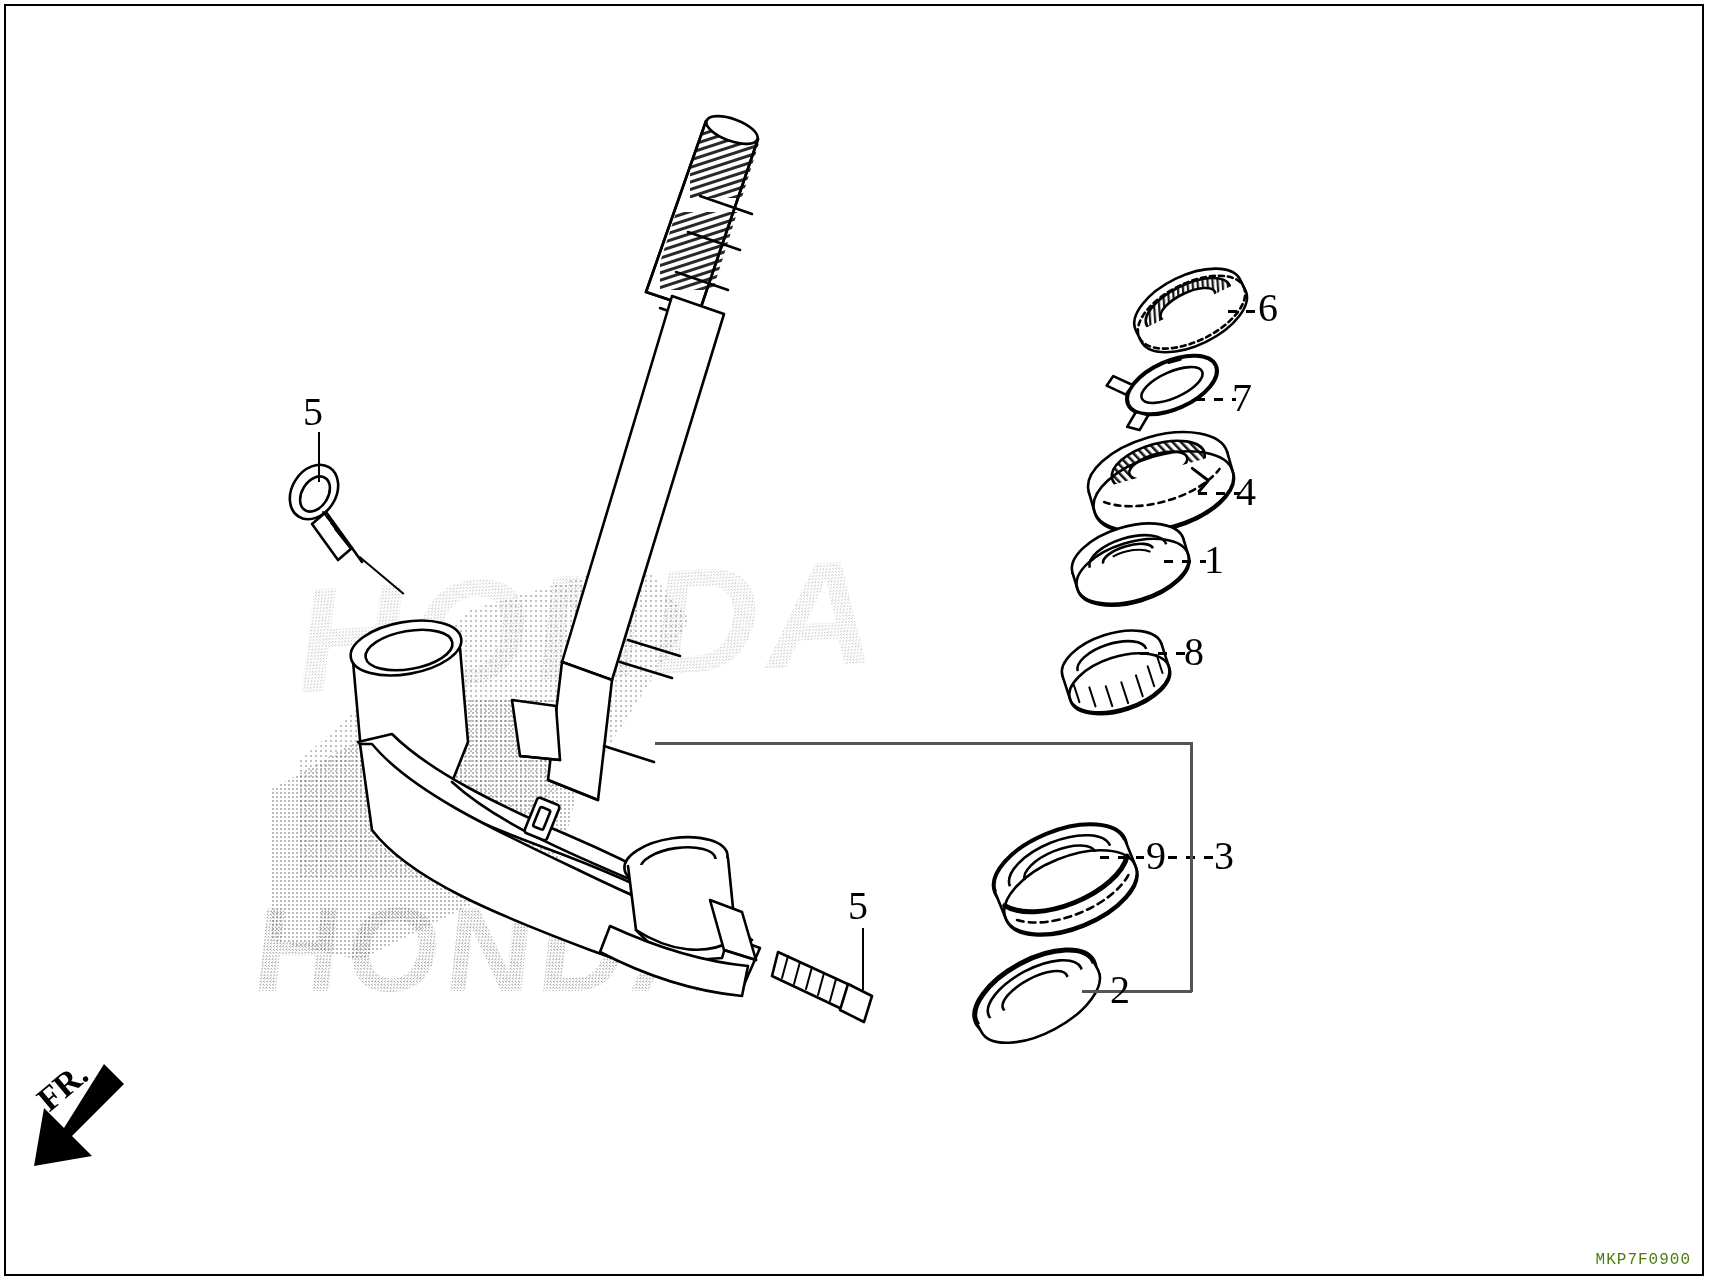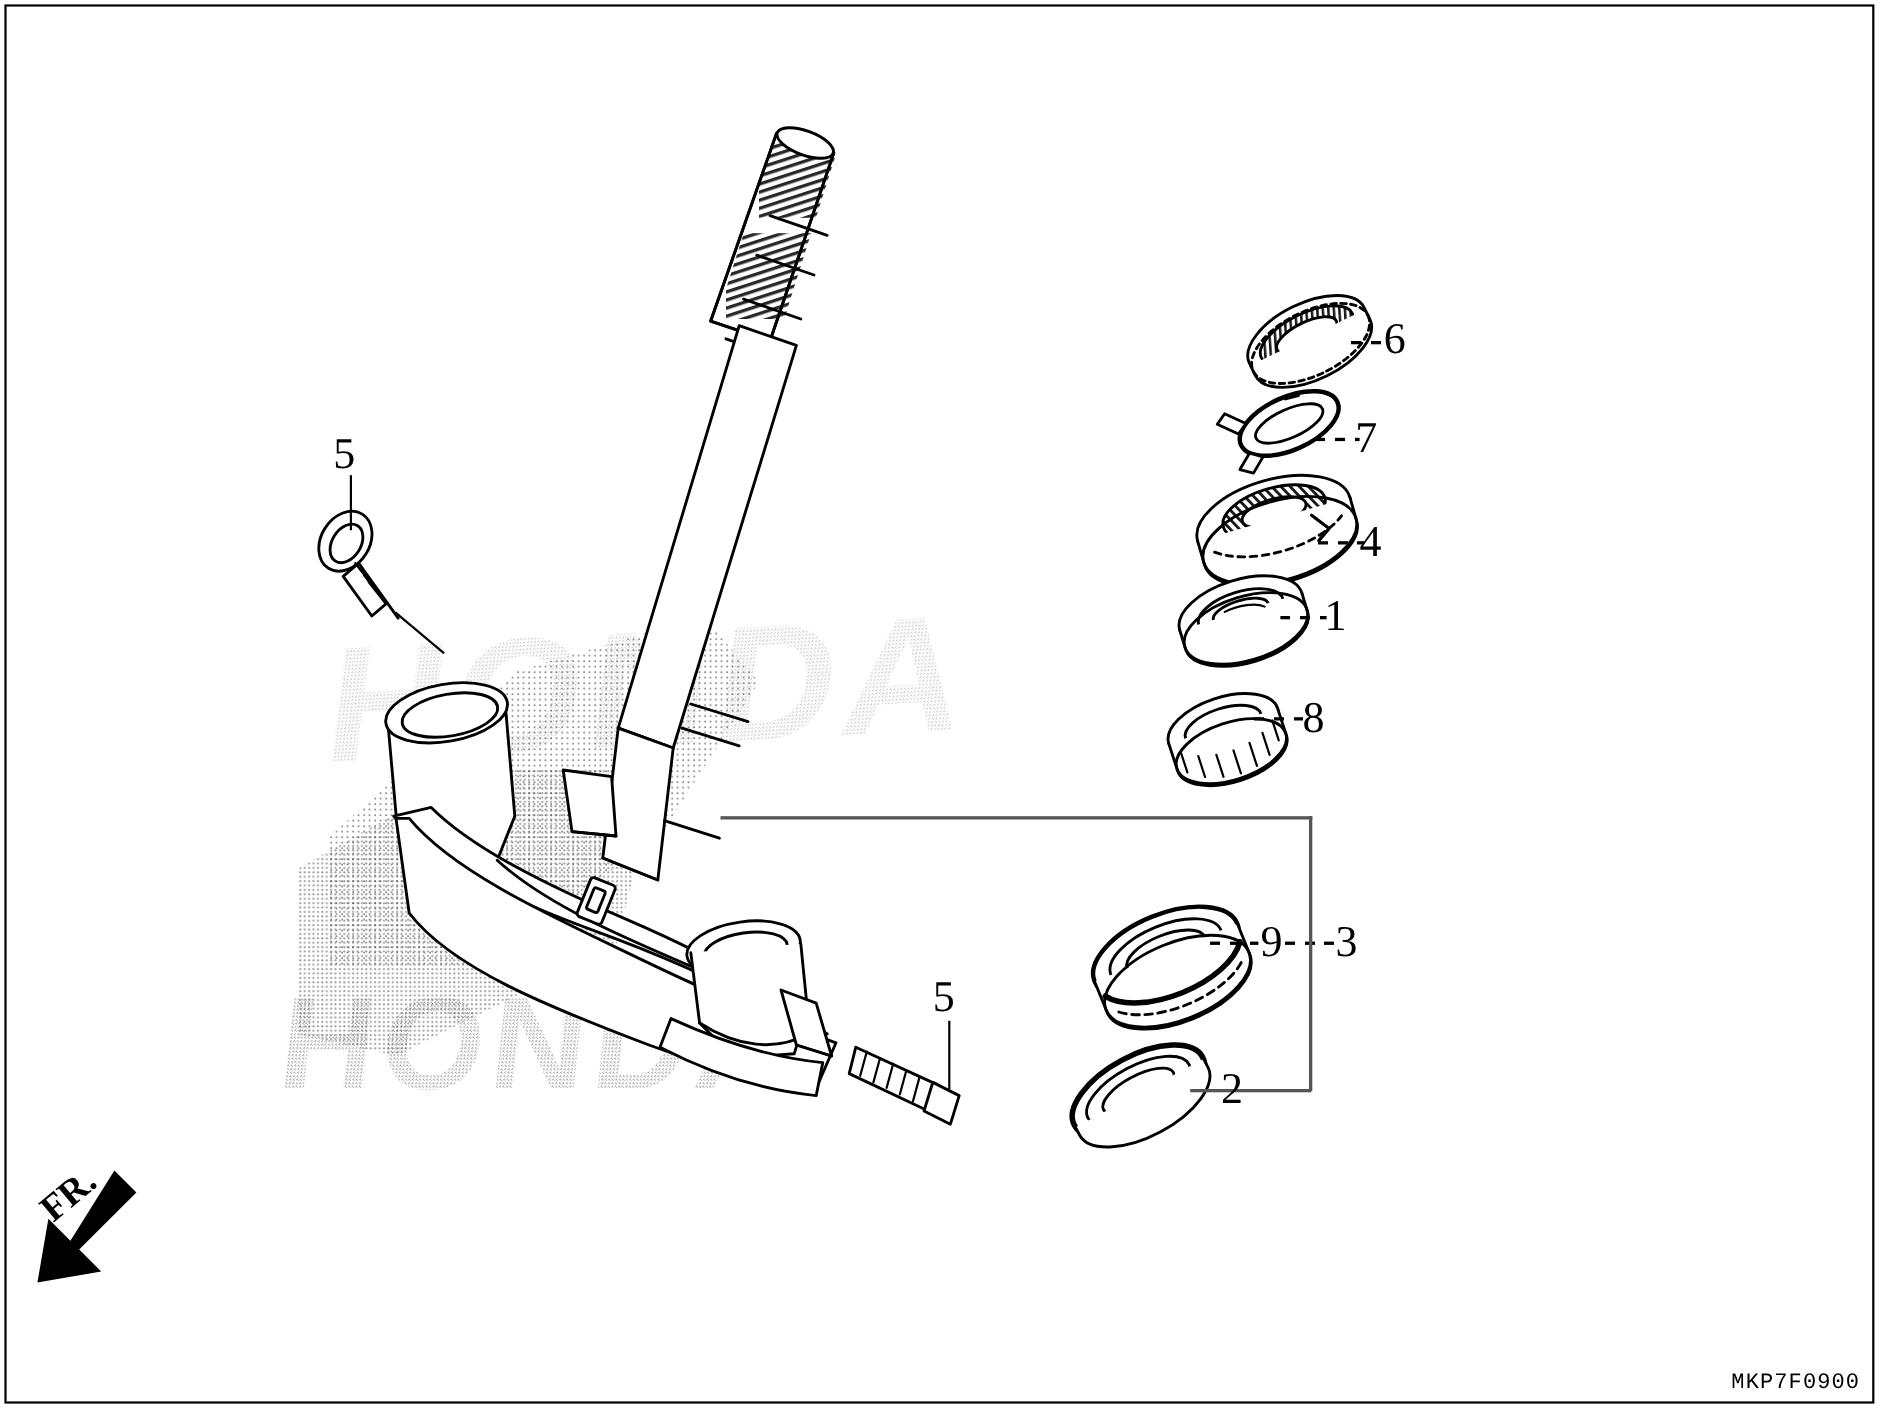--- a/index.html
+++ b/index.html
@@ -7,21 +7,21 @@
   #page{position:relative;width:1711px;height:1283px;background:#ffffff;overflow:hidden;}
   .frame{position:absolute;left:4px;top:4px;width:1700px;height:1272px;border:2px solid #000;box-sizing:border-box;}
   .callout{position:absolute;font-family:"Liberation Serif",serif;font-size:40px;color:#000;line-height:1;letter-spacing:0;}
   .lead-dash{position:absolute;height:3px;
      background-image:repeating-linear-gradient(to right,#000 0 9px,transparent 9px 18px);}
   .lead-solid-h{position:absolute;height:3px;background:#555;}
   .lead-solid-v{position:absolute;width:3px;background:#555;}
   .lead-thin{position:absolute;width:2px;background:#000;}
   .lead-diag{position:absolute;height:2px;background:#000;transform-origin:0 0;}
   .dwgno{position:absolute;right:20px;bottom:14px;font-family:"Liberation Mono",monospace;
-     font-size:20px;letter-spacing:1px;color:#000000;text-align:center;}
+     font-size:16px;letter-spacing:1px;color:#4d7c0f;text-align:center;}
   .fr{position:absolute;left:30px;bottom:105px;font-family:"Liberation Serif",serif;
      font-size:34px;font-weight:bold;transform:rotate(-40deg);transform-origin:0 50%;}
   .art{position:absolute;left:0;top:0;width:1711px;height:1283px;}
   .wm{position:absolute;font-family:"Liberation Sans",sans-serif;font-weight:bold;
      font-size:120px;color:rgba(0,0,0,0.34);letter-spacing:6px;
      -webkit-mask-image:repeating-radial-gradient(circle at 0 0,#000 0 1.1px,transparent 1.1px 3.2px);
      mask-image:repeating-radial-gradient(circle at 0 0,#000 0 1.1px,transparent 1.1px 3.2px);
      -webkit-mask-size:3.2px 3.2px;mask-size:3.2px 3.2px;}
 </style>
 </head>

